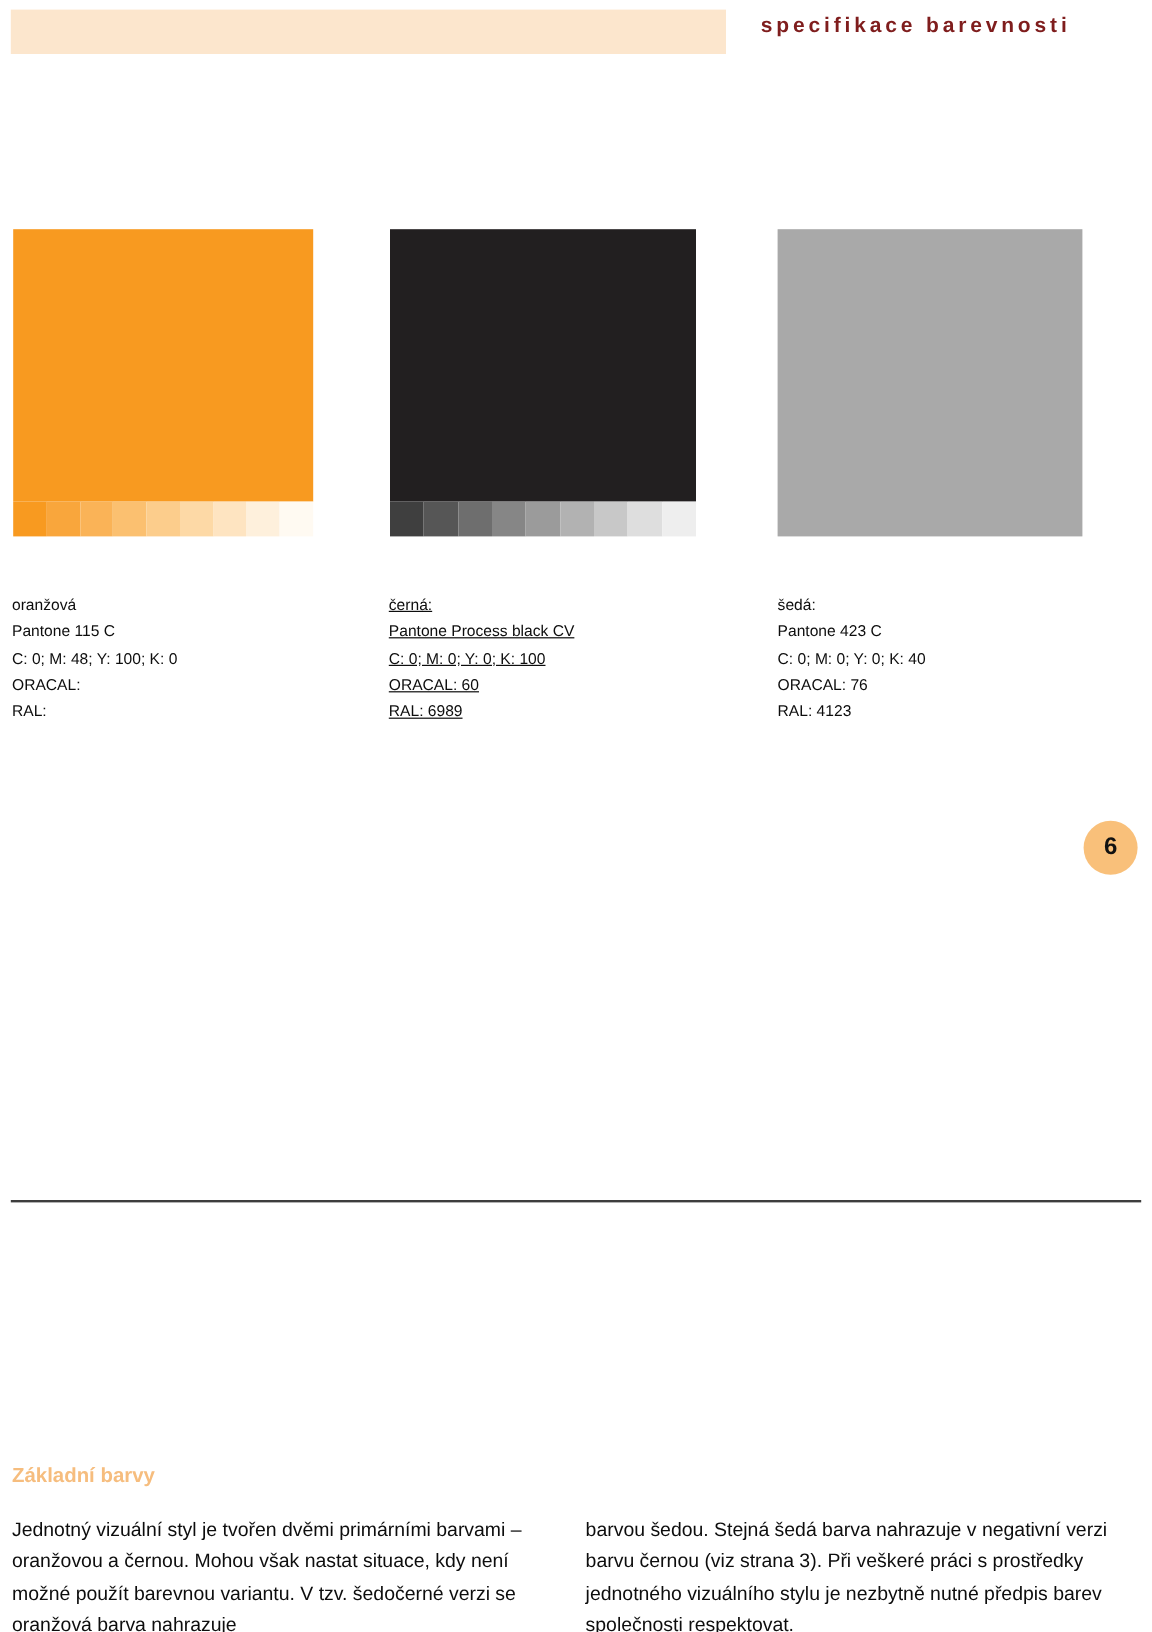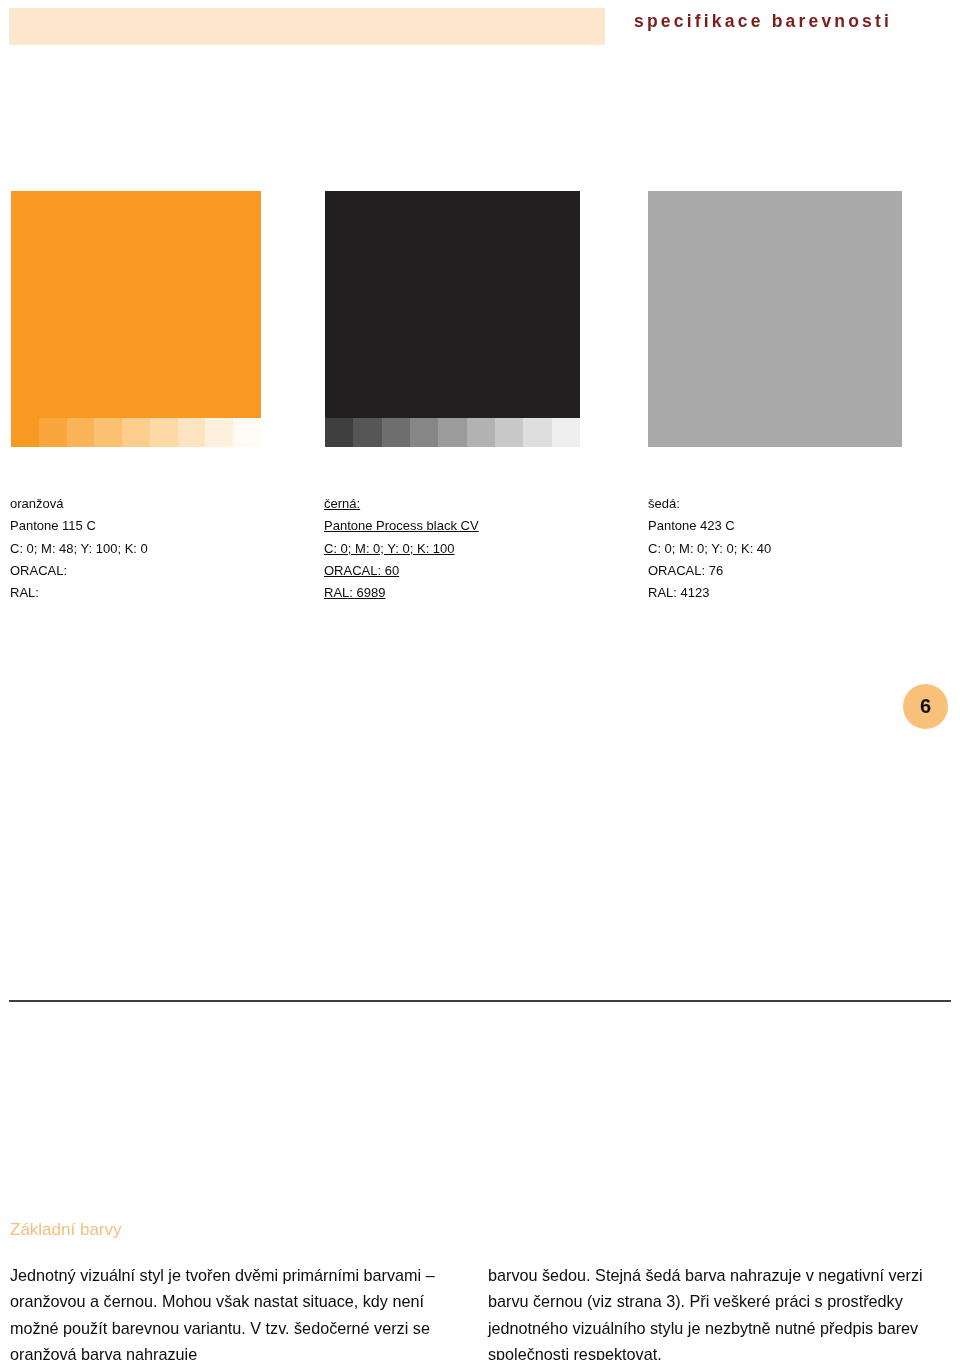--- a/index.html
+++ b/index.html
@@ -105,21 +105,21 @@
     height: 2px;
     background: #3d3d3d;
   }
 
   
   #section-heading {
     position: absolute;
     left: 10px;
     top: 1220px;
     font-size: 17px;
-    font-weight: normal;
+    font-weight: bold;
     color: #f6bd7e;
     white-space: nowrap;
   }
   .body-col {
     position: absolute;
     top: 1262px;
     width: 462px;
     font-size: 16.2px;
     line-height: 26.4px;
     color: #0d0d0d;

